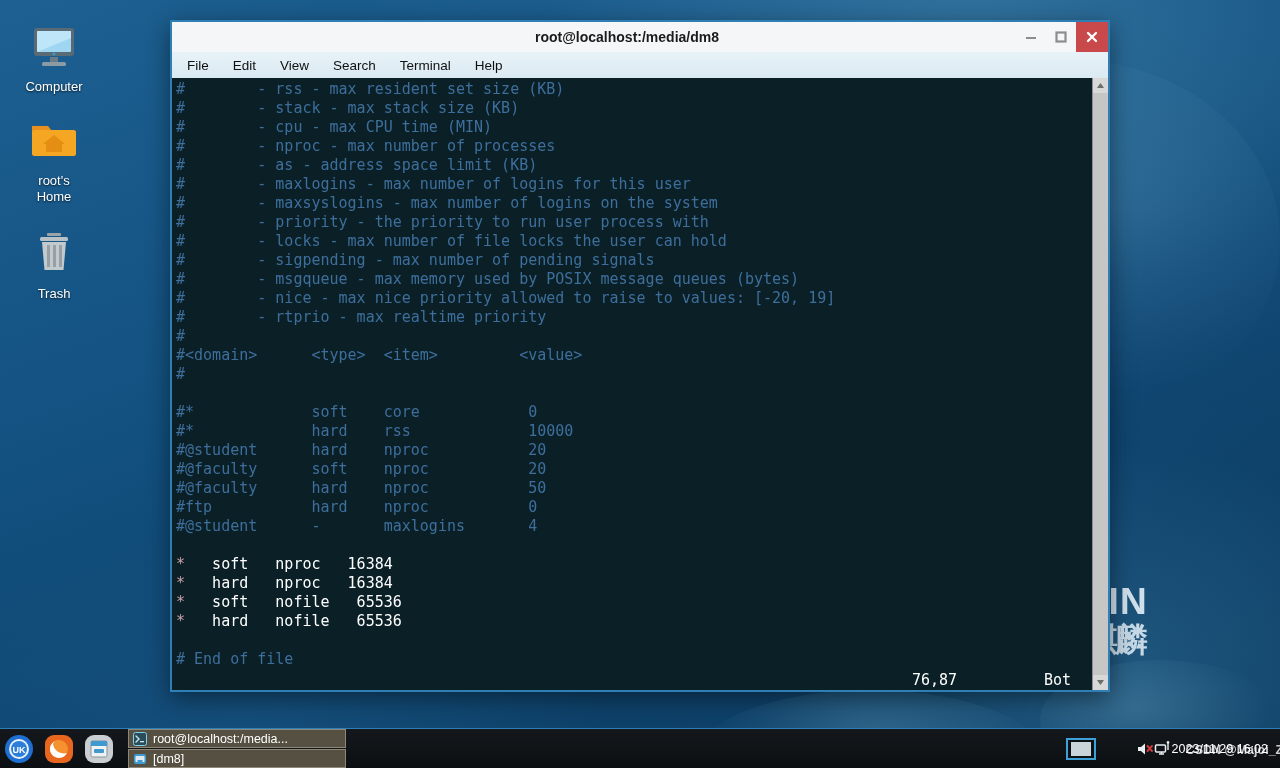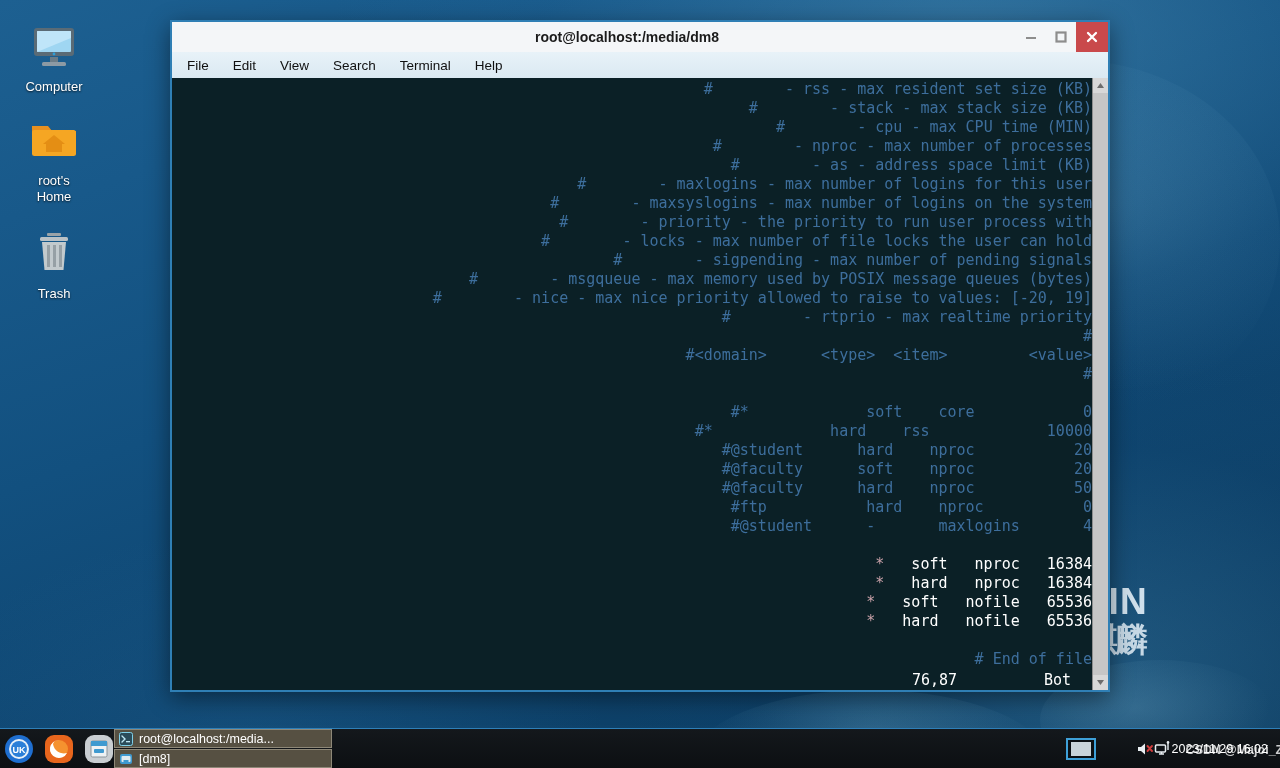--- a/index.html
+++ b/index.html
@@ -86,21 +86,21 @@
     height:calc(672px - 32px - 26px);
     background:#0b2026;
     border-left:2px solid #2f7fb5; border-right:2px solid #2f7fb5; border-bottom:2px solid #2f7fb5;
     display:flex; position:relative; overflow:hidden;
   }
   #term-inner{ flex:1; position:relative; overflow:hidden; padding:0; }
   #screen{
     font-family:"DejaVu Sans Mono","Liberation Mono",monospace;
     font-size:15px; line-height:19px; white-space:pre;
     padding:2px 0 4px 4px;
-    position:absolute; inset:0;text-align:right;
+    position:absolute; inset:0;
   }
   .ln{ height:19px; }
   .c-comment{ color:#3d6e9c; }
   .c-text   { color:#ffffff; }
   .c-star   { color:#c8a0a8; }
   #statusline{
     position:absolute; left:0; right:0; bottom:0; height:20px;
     font-family:"DejaVu Sans Mono","Liberation Mono",monospace;
     font-size:15px; line-height:20px; color:#ffffff;
     padding-left:4px; white-space:pre;
@@ -118,21 +118,21 @@
 
   
   #taskbar{
     position:absolute; left:0; bottom:0; width:1280px; height:40px;
     background:linear-gradient(#14181c,#0c0f12);
     border-top:1px solid #2e7fb8;
     display:flex; align-items:center;
   }
   #launchers{ display:flex; align-items:center; gap:10px; padding-left:4px; }
   .launcher{ width:30px; height:30px; cursor:default; }
-  #tasklist{ display:flex; flex-direction:column; gap:1px; }
+  #tasklist{ margin-left:14px; display:flex; flex-direction:column; gap:1px; }
   .taskbtn{
     width:218px; height:19px; display:flex; align-items:center; gap:6px;
     background:#565042; border:1px solid #8e8878; padding:0 4px;
     color:#ffffff; font-size:12.5px; white-space:nowrap; overflow:hidden; cursor:default;
   }
   .taskbtn .ticon{ flex:0 0 14px; height:14px; }
   #tray{ margin-left:auto; display:flex; align-items:center; padding-right:8px; }
   #pager{
     width:30px; height:22px; background:#0b1014; border:2px solid #3ea0d8;
     display:flex; align-items:center; justify-content:center; margin-right:40px;

